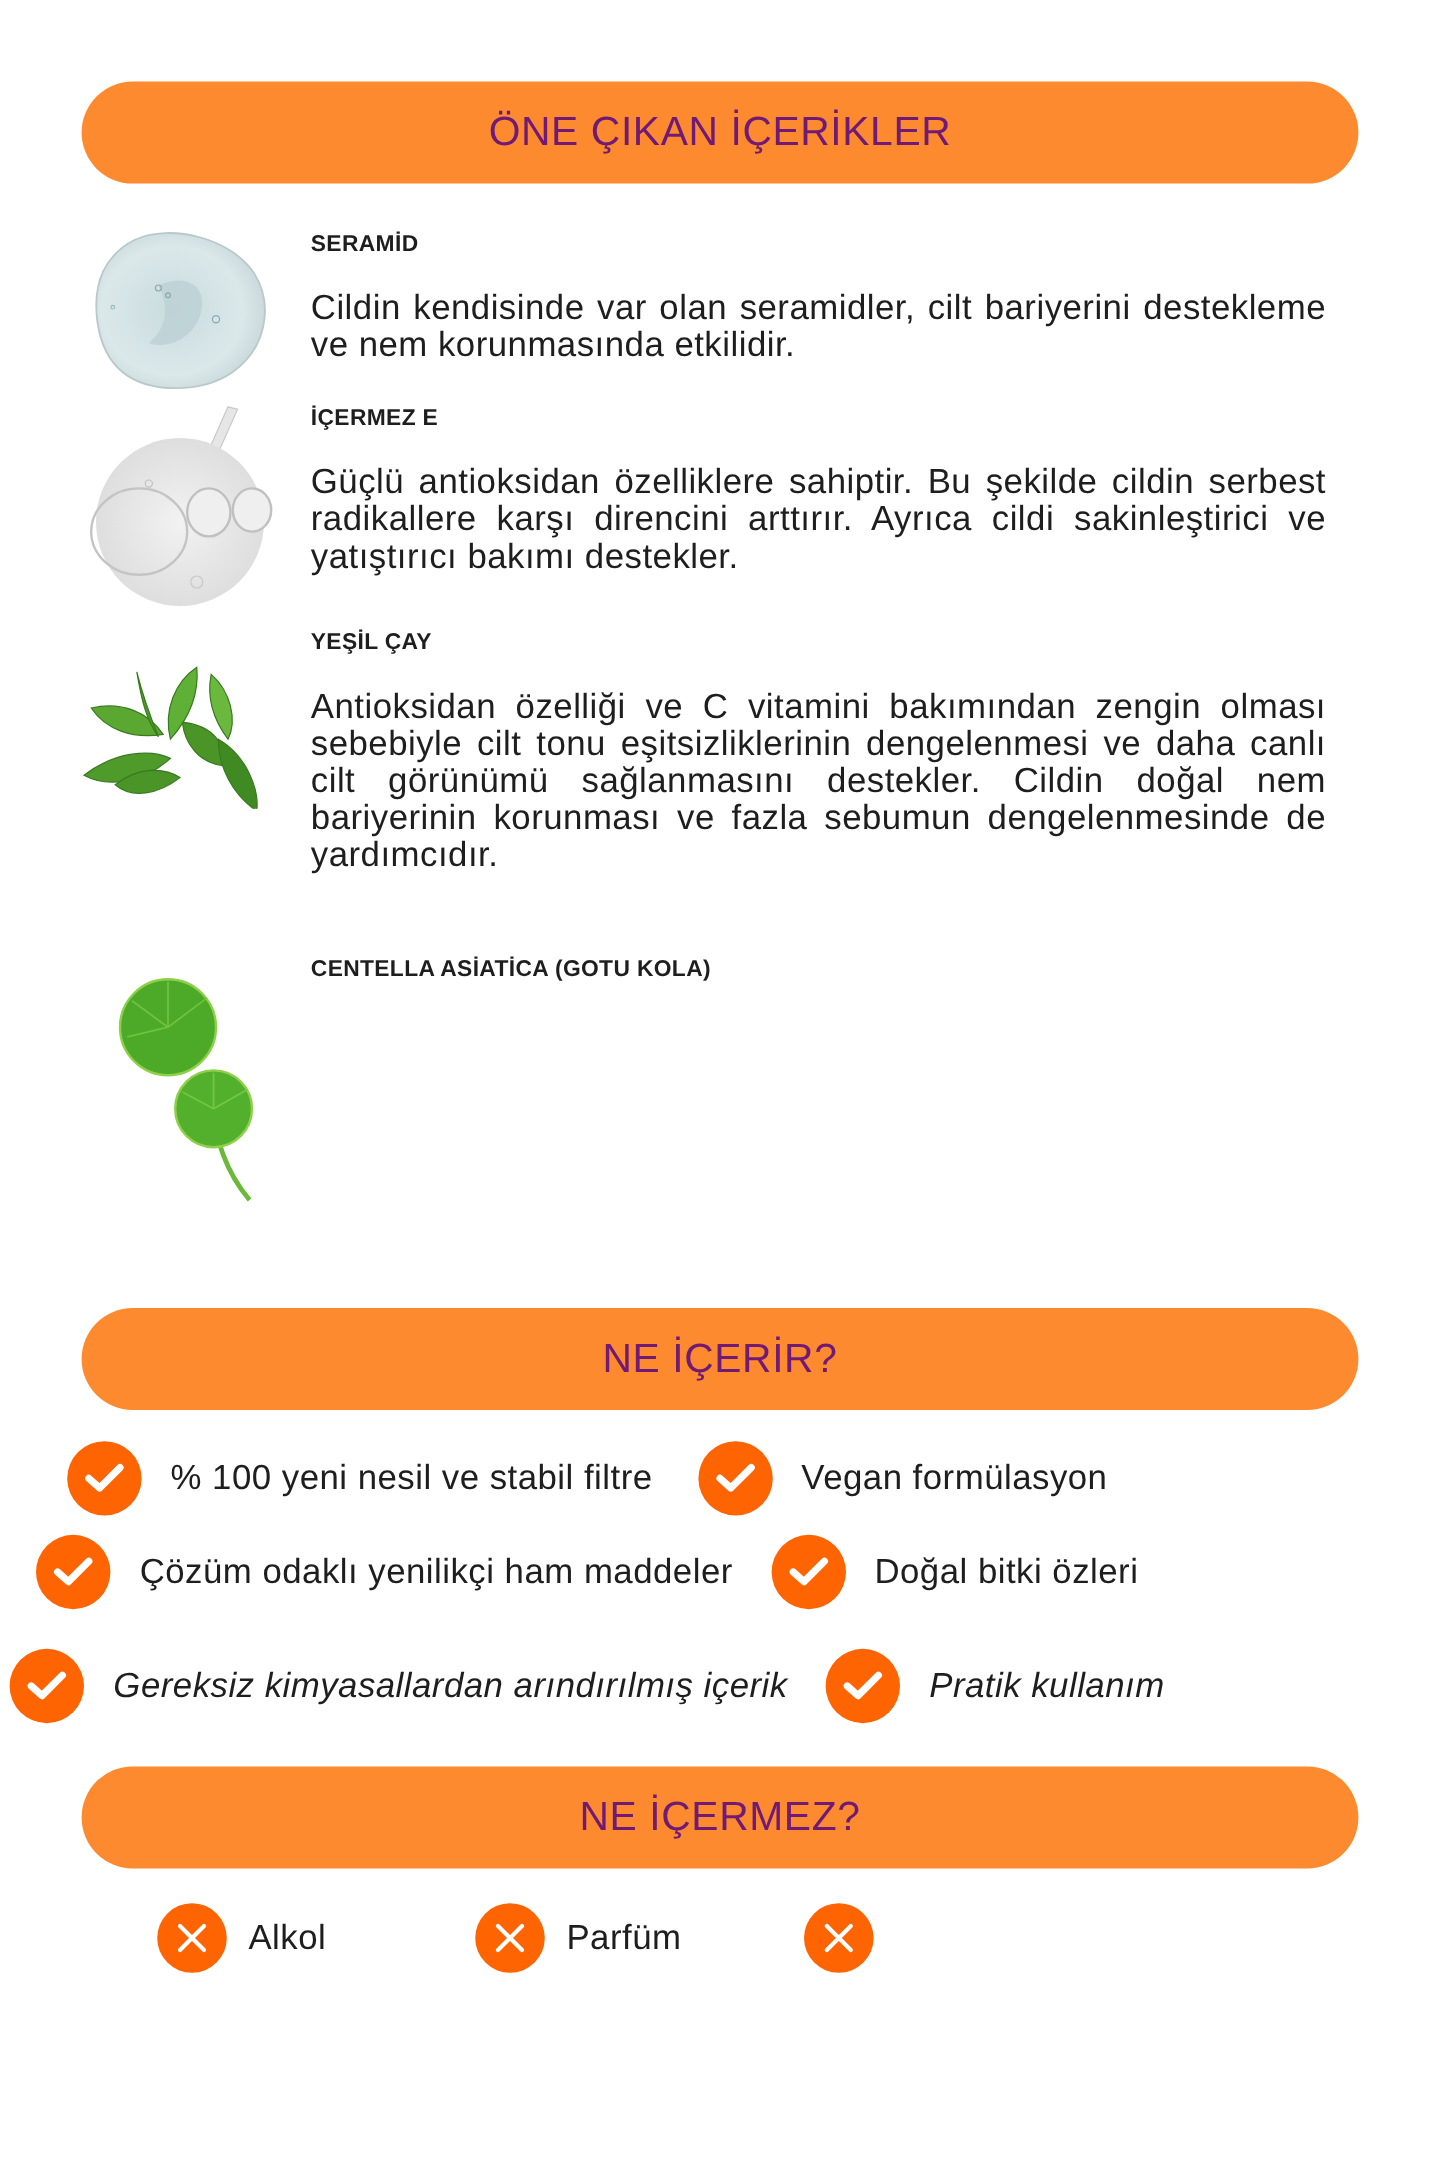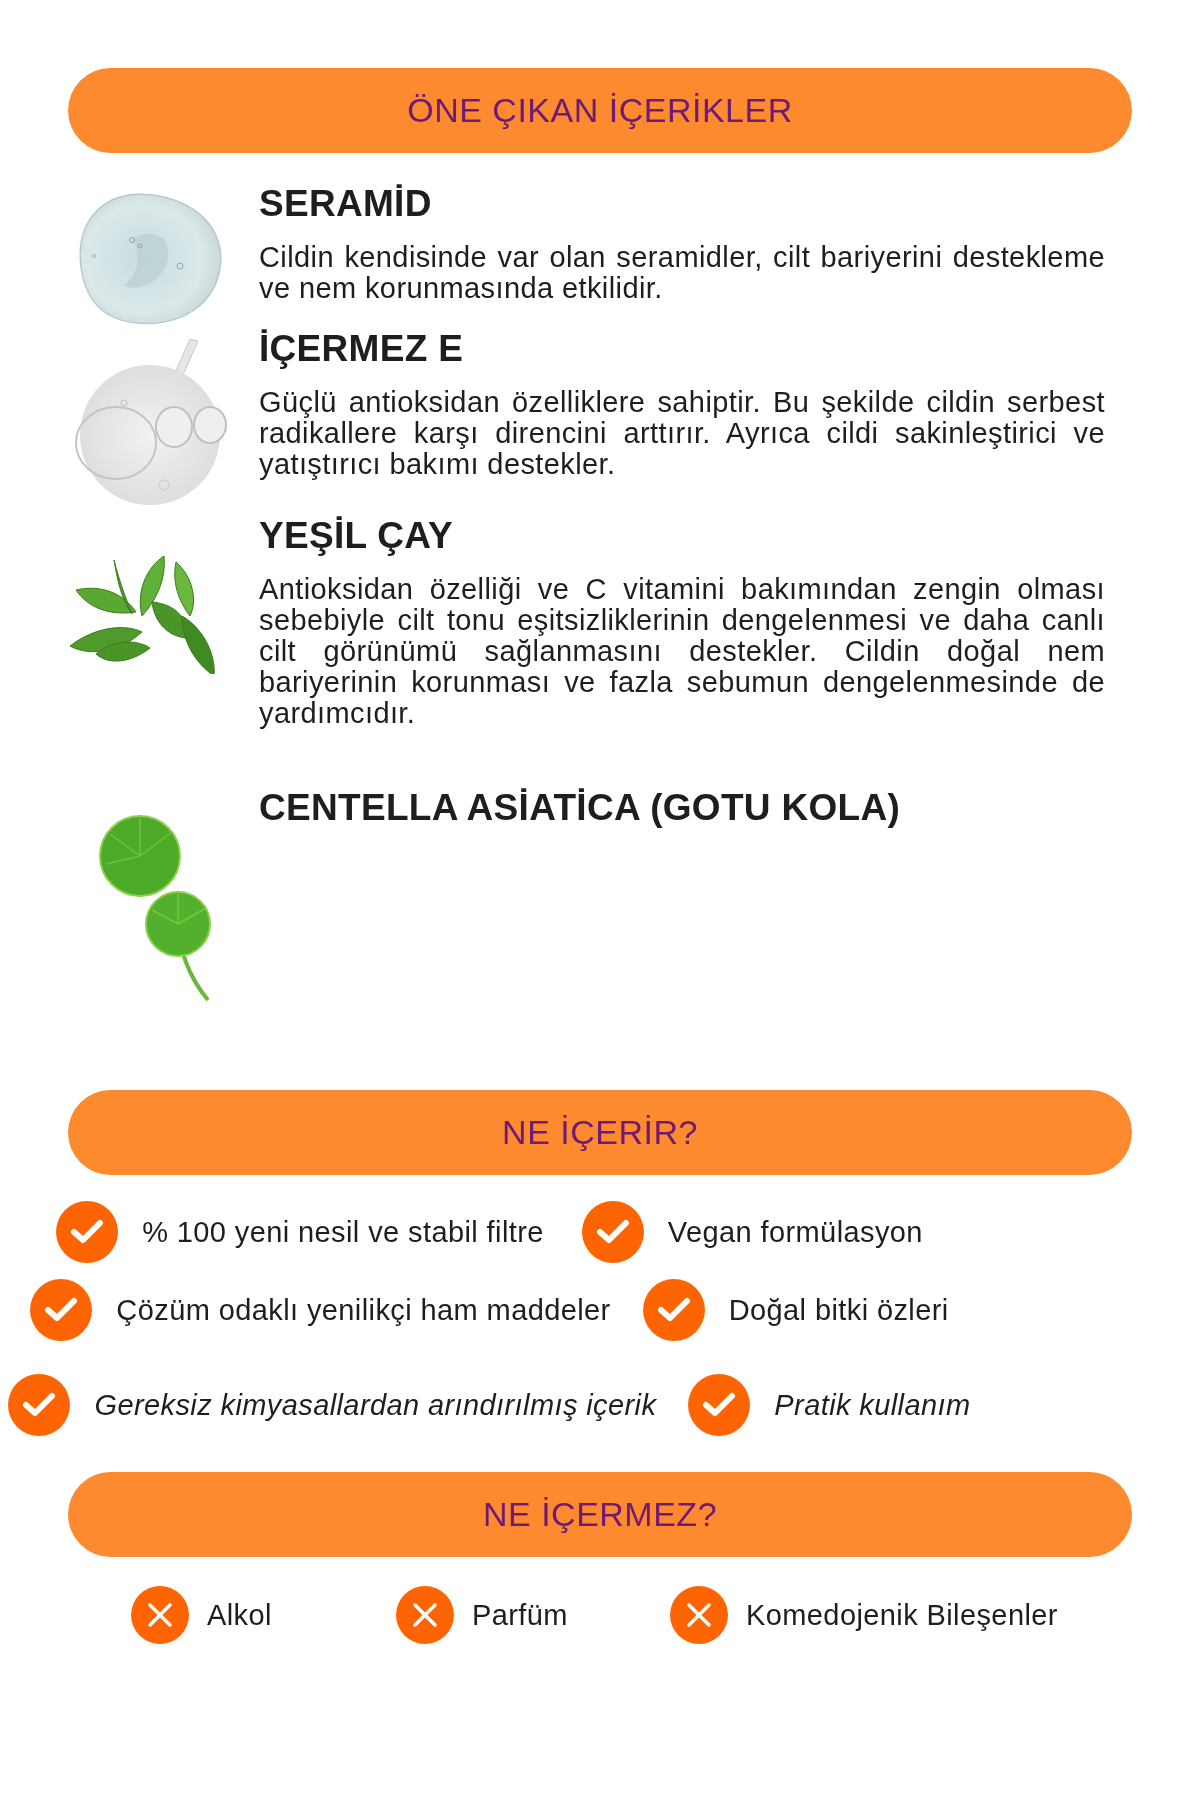--- a/index.html
+++ b/index.html
@@ -4,21 +4,21 @@
 <style>
   html, body { margin:0; padding:0; background:#ffffff; }
   body { width:1200px; height:1800px; position:relative; overflow:hidden;
          font-family:"Liberation Sans", "DejaVu Sans", sans-serif; color:#1e1e1e; }
   .banner { position:absolute; left:68px; width:1064px; height:85px; border-radius:43px;
             background:#FD8A2F; color:#701a75; display:flex; align-items:center; justify-content:center;
             font-size:34px; letter-spacing:0.5px; }
   .ingredient { position:absolute; left:0; width:1200px; }
   .ing-img { position:absolute; left:72px; width:160px; }
   .ing-text { position:absolute; left:259px; width:846px; }
-  .ing-title { font-weight:bold; font-size:37px; line-height:36px; letter-spacing:0.3px; }
+  .ing-title { font-weight:bold; font-size:19px; line-height:36px; letter-spacing:0.3px; }
   .ing-body { font-size:29px; line-height:31px; text-align:justify; text-align-last:left; letter-spacing:0.4px; margin-top:20px; }
   .check-row { position:absolute; left:0; width:979px; display:flex; justify-content:center; align-items:flex-end; }
   .item { display:flex; align-items:center; }
   .badge { width:62px; height:62px; border-radius:50%; background:#FE6502; display:flex; align-items:center; justify-content:center; flex:none; }
   .item-label { font-size:29px; margin-left:24px; letter-spacing:0.4px; white-space:nowrap; }
   .gap { width:36px; flex:none; }
   .x-row { position:absolute; left:0; top:1586px; width:1104px; height:60px; }
   .x-item { position:absolute; display:flex; align-items:center; }
   .x-badge { width:58px; height:58px; border-radius:50%; background:#FE6502; display:flex; align-items:center; justify-content:center; flex:none; }
   .x-label { font-size:29px; margin-left:18px; letter-spacing:0.4px; white-space:nowrap; }
@@ -201,15 +201,14 @@
         </svg>
     </span>
     <span class="x-label">Parfüm</span>
   </div>
   <div class="x-item" style="left:670px;">
     <span class="x-badge">
       <svg width="30" height="30" viewBox="0 0 30 30">
           <path d="M5 5 L25 25 M25 5 L5 25" stroke="#fff" stroke-width="3.5" stroke-linecap="round"></path>
         </svg>
     </span>
-    <span class="x-label">Komedojenik Bileşenler</span>
   </div>
 </div>
 
 </body></html>

